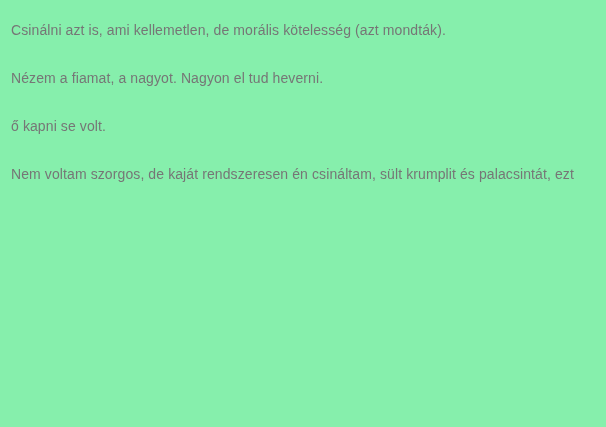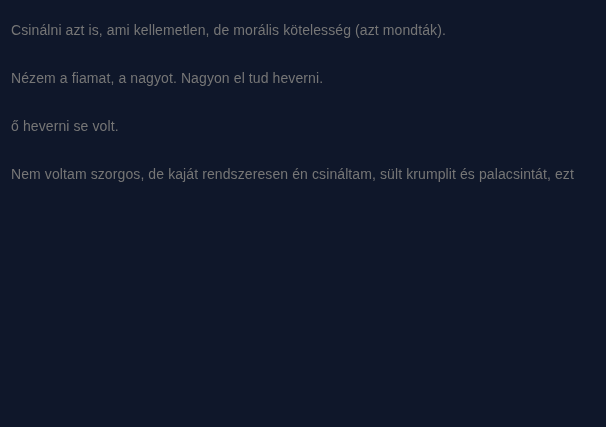--- a/index.html
+++ b/index.html
@@ -11,32 +11,32 @@
     width: 606px;
     height: 427px;
     overflow: hidden;
     font-family: "Liberation Sans", sans-serif;
   }
   .page {
     box-sizing: border-box;
     width: 606px;
     height: 427px;
     padding: 18px 14px 0 11px;
-    background: #0f172a;
+    background: #86efac;
   }
   .page p {
     margin: 0 0 24px 0;
     font-size: 14px;
     line-height: 24px;
     font-weight: 400;
     color: #767676;
     letter-spacing: 0.1px;
   }
 </style>
 </head>
 <body>
 
 <div class="page">
   <p>Csinálni azt is, ami kellemetlen, de morális kötelesség (azt mondták).</p>
   <p>Nézem a fiamat, a nagyot. Nagyon el tud heverni.</p>
-  <p>ő heverni se volt.</p>
+  <p>ő kapni se volt.</p>
   <p>Nem voltam szorgos, de kaját rendszeresen én csináltam, sült krumplit és palacsintát, ezt</p>
 </div>
 
 </body></html>

